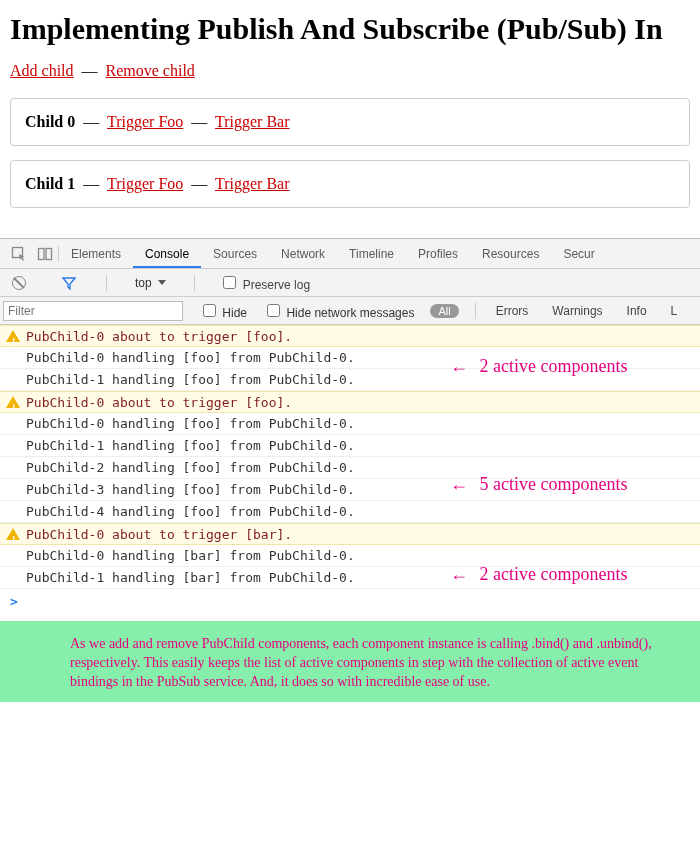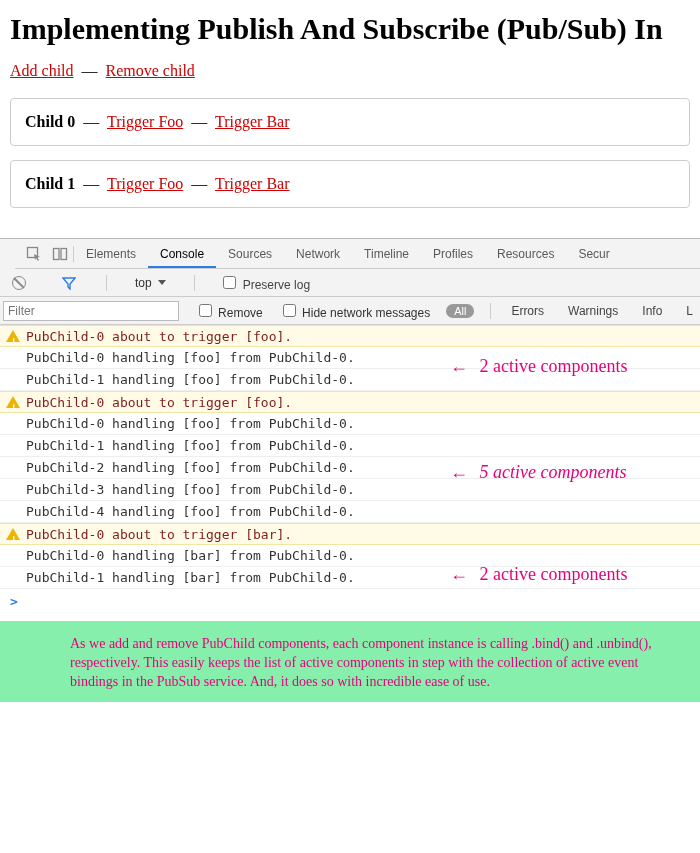--- a/index.html
+++ b/index.html
@@ -50,21 +50,20 @@
     margin-top: 30px;
   }
   .dt-tabs {
     display: flex;
     align-items: center;
     height: 30px;
     border-bottom: 1px solid #ccc;
     background: #f3f3f3;
     padding: 0 6px;
     gap: 0;
-    margin-left: 15px;
   }
   .dt-icon {
     width: 26px;
     height: 28px;
     display: inline-flex;
     align-items: center;
     justify-content: center;
     color: #666;
   }
   .dt-tab {
@@ -286,21 +285,21 @@
     <label>
       <input type="checkbox" style="">
       <span>Preserve log</span>
     </label>
   </div>
 
   <div class="dt-filterbar">
     <input type="text" placeholder="Filter" style="">
     <label>
       <input type="checkbox" style="">
-      <span>Remove</span>
+      <span>Hide</span>
     </label>
     <label>
       <input type="checkbox" style="">
       <span>Hide network messages</span>
     </label>
     <span class="pill">All</span>
     <span class="vbar"></span>
     <span class="lvl">Errors</span>
     <span class="lvl">Warnings</span>
     <span class="lvl">Info</span>
@@ -320,21 +319,21 @@
         <div class="row">PubChild-4 handling [foo] from PubChild-0.</div>
         <div class="row warn">PubChild-0 about to trigger [bar].</div>
         <div class="row">PubChild-0 handling [bar] from PubChild-0.</div>
         <div class="row">PubChild-1 handling [bar] from PubChild-0.</div>
       </div>
 
     <div class="annot" style="top:30px; left:450px;">
       <span class="arrow">←</span>
       <span>2 active components</span>
     </div>
-    <div class="annot" style="top:136px; left:450px;font-style:italic;">
+    <div class="annot" style="top:148px; left:450px;">
       <span class="arrow">←</span>
       <span>5 active components</span>
     </div>
     <div class="annot" style="top:238px; left:450px;">
       <span class="arrow">←</span>
       <span>2 active components</span>
     </div>
 
     <div class="prompt">&gt;</div>
   </div>

